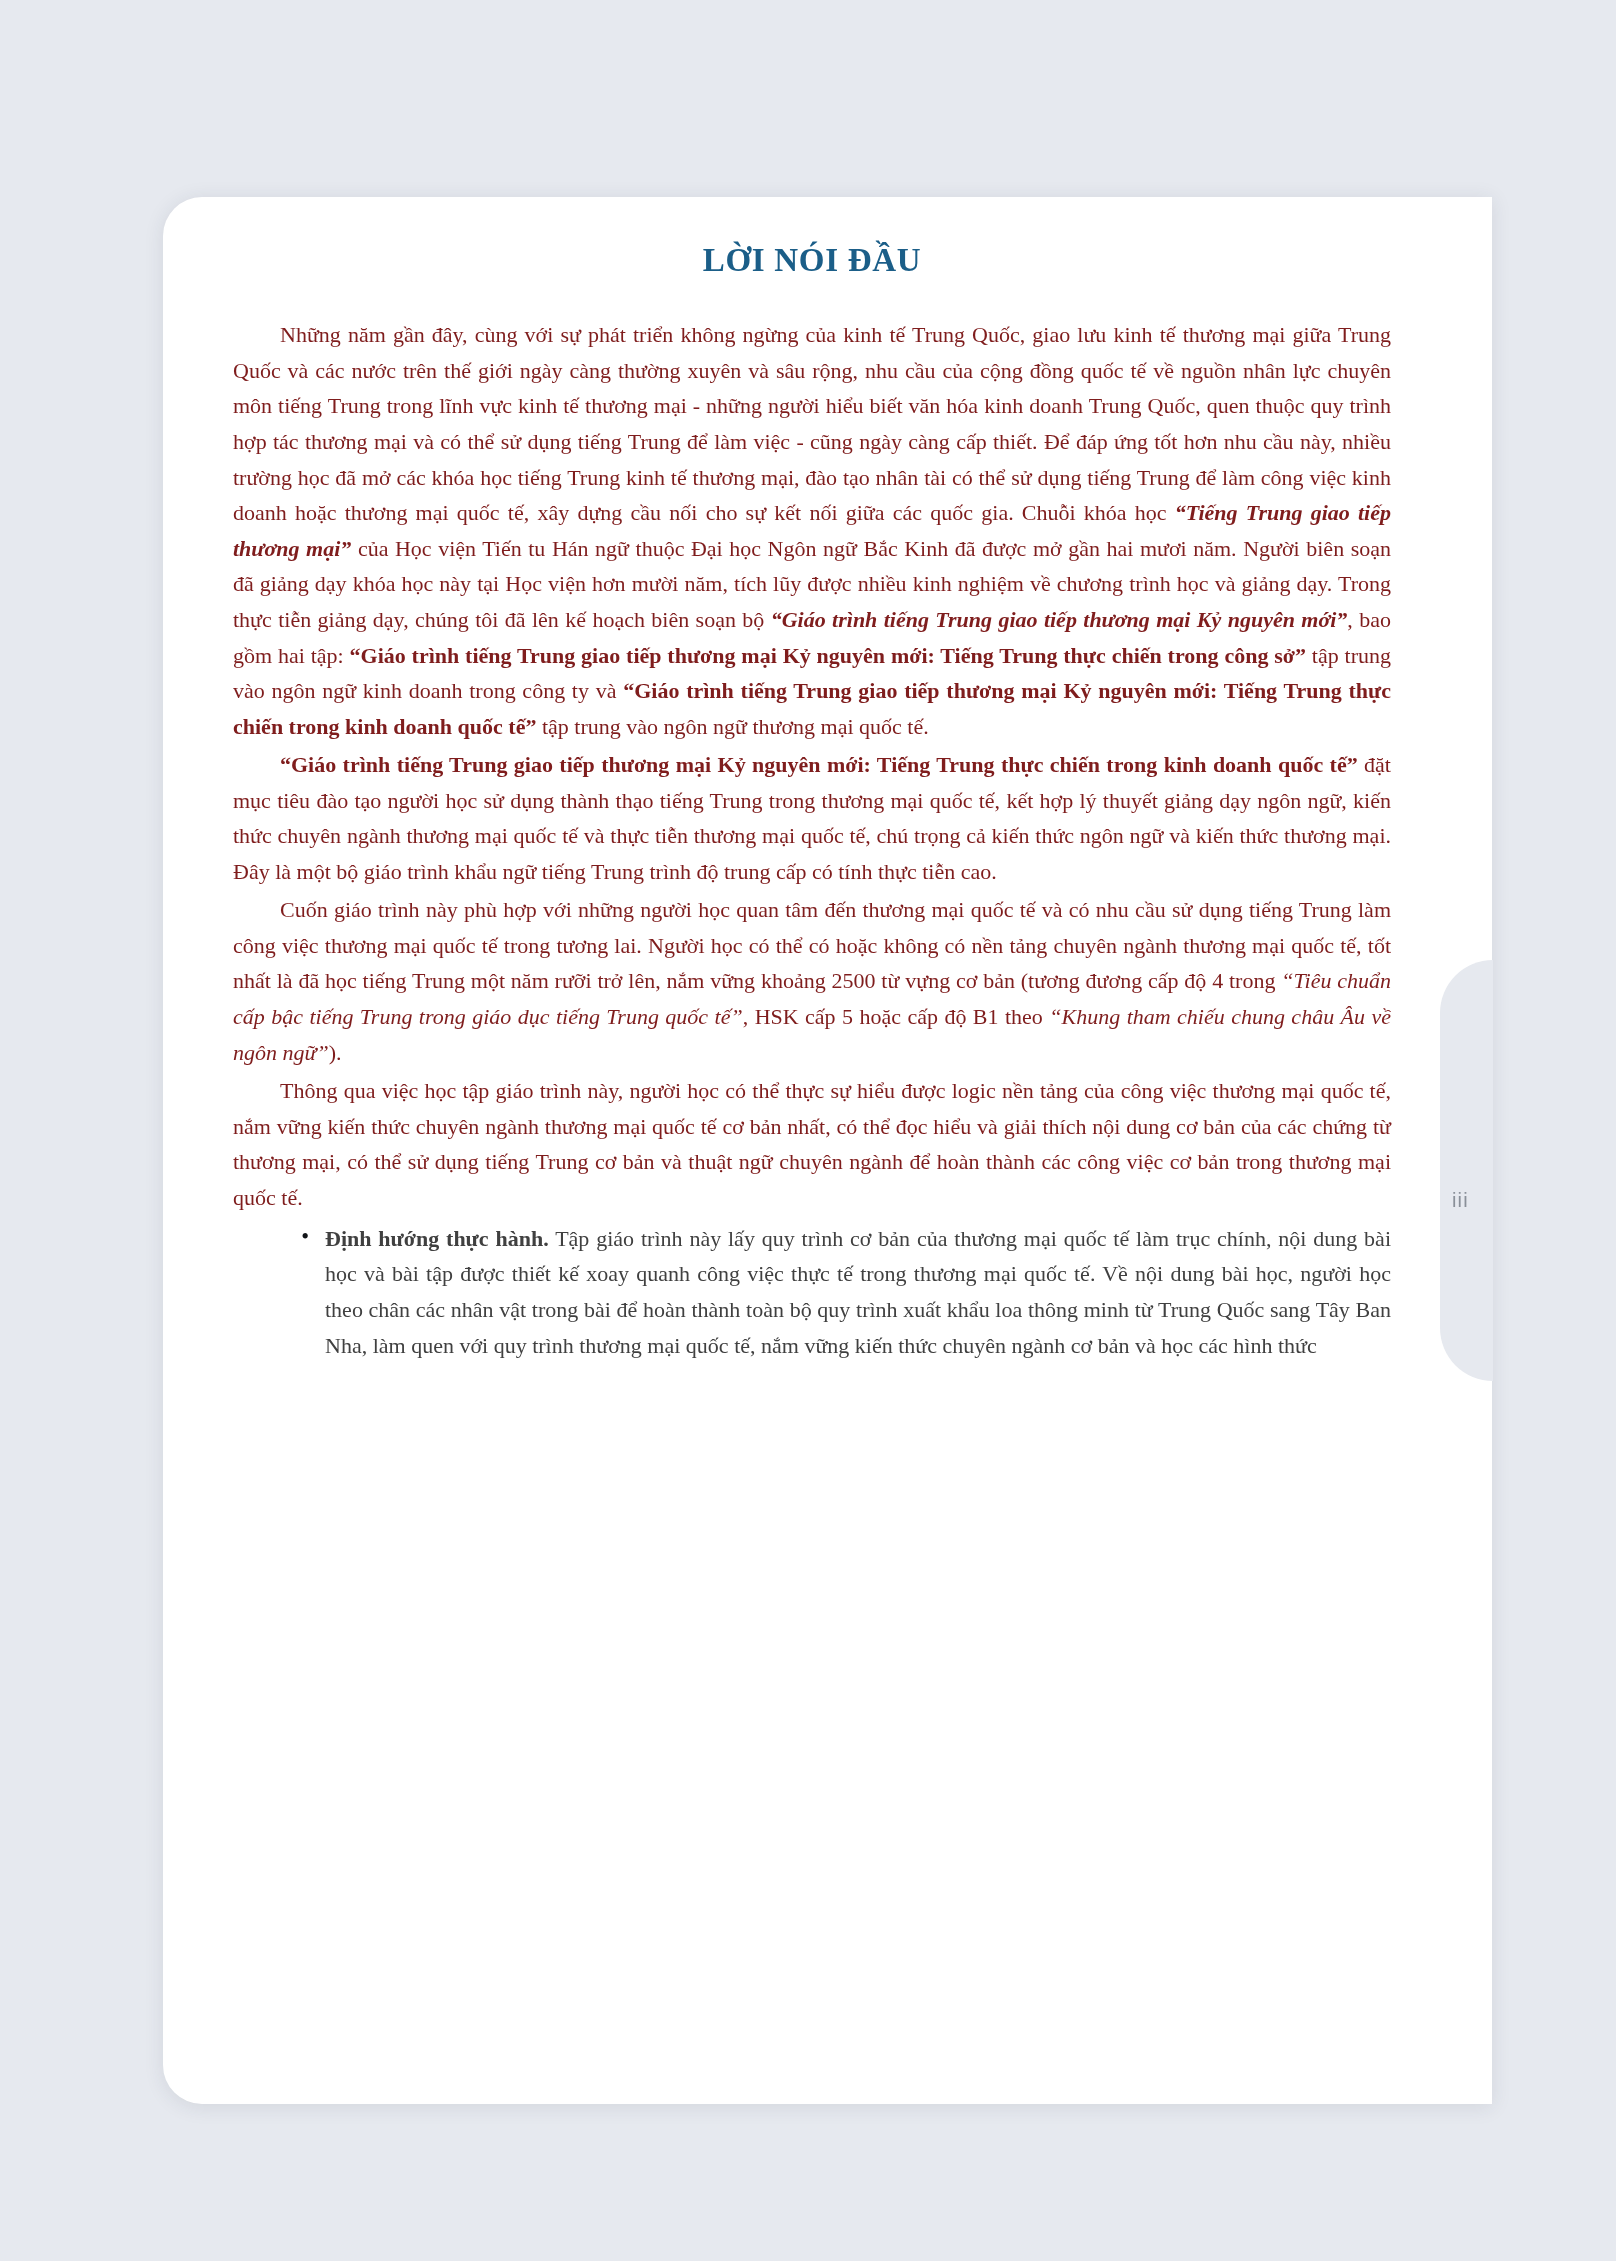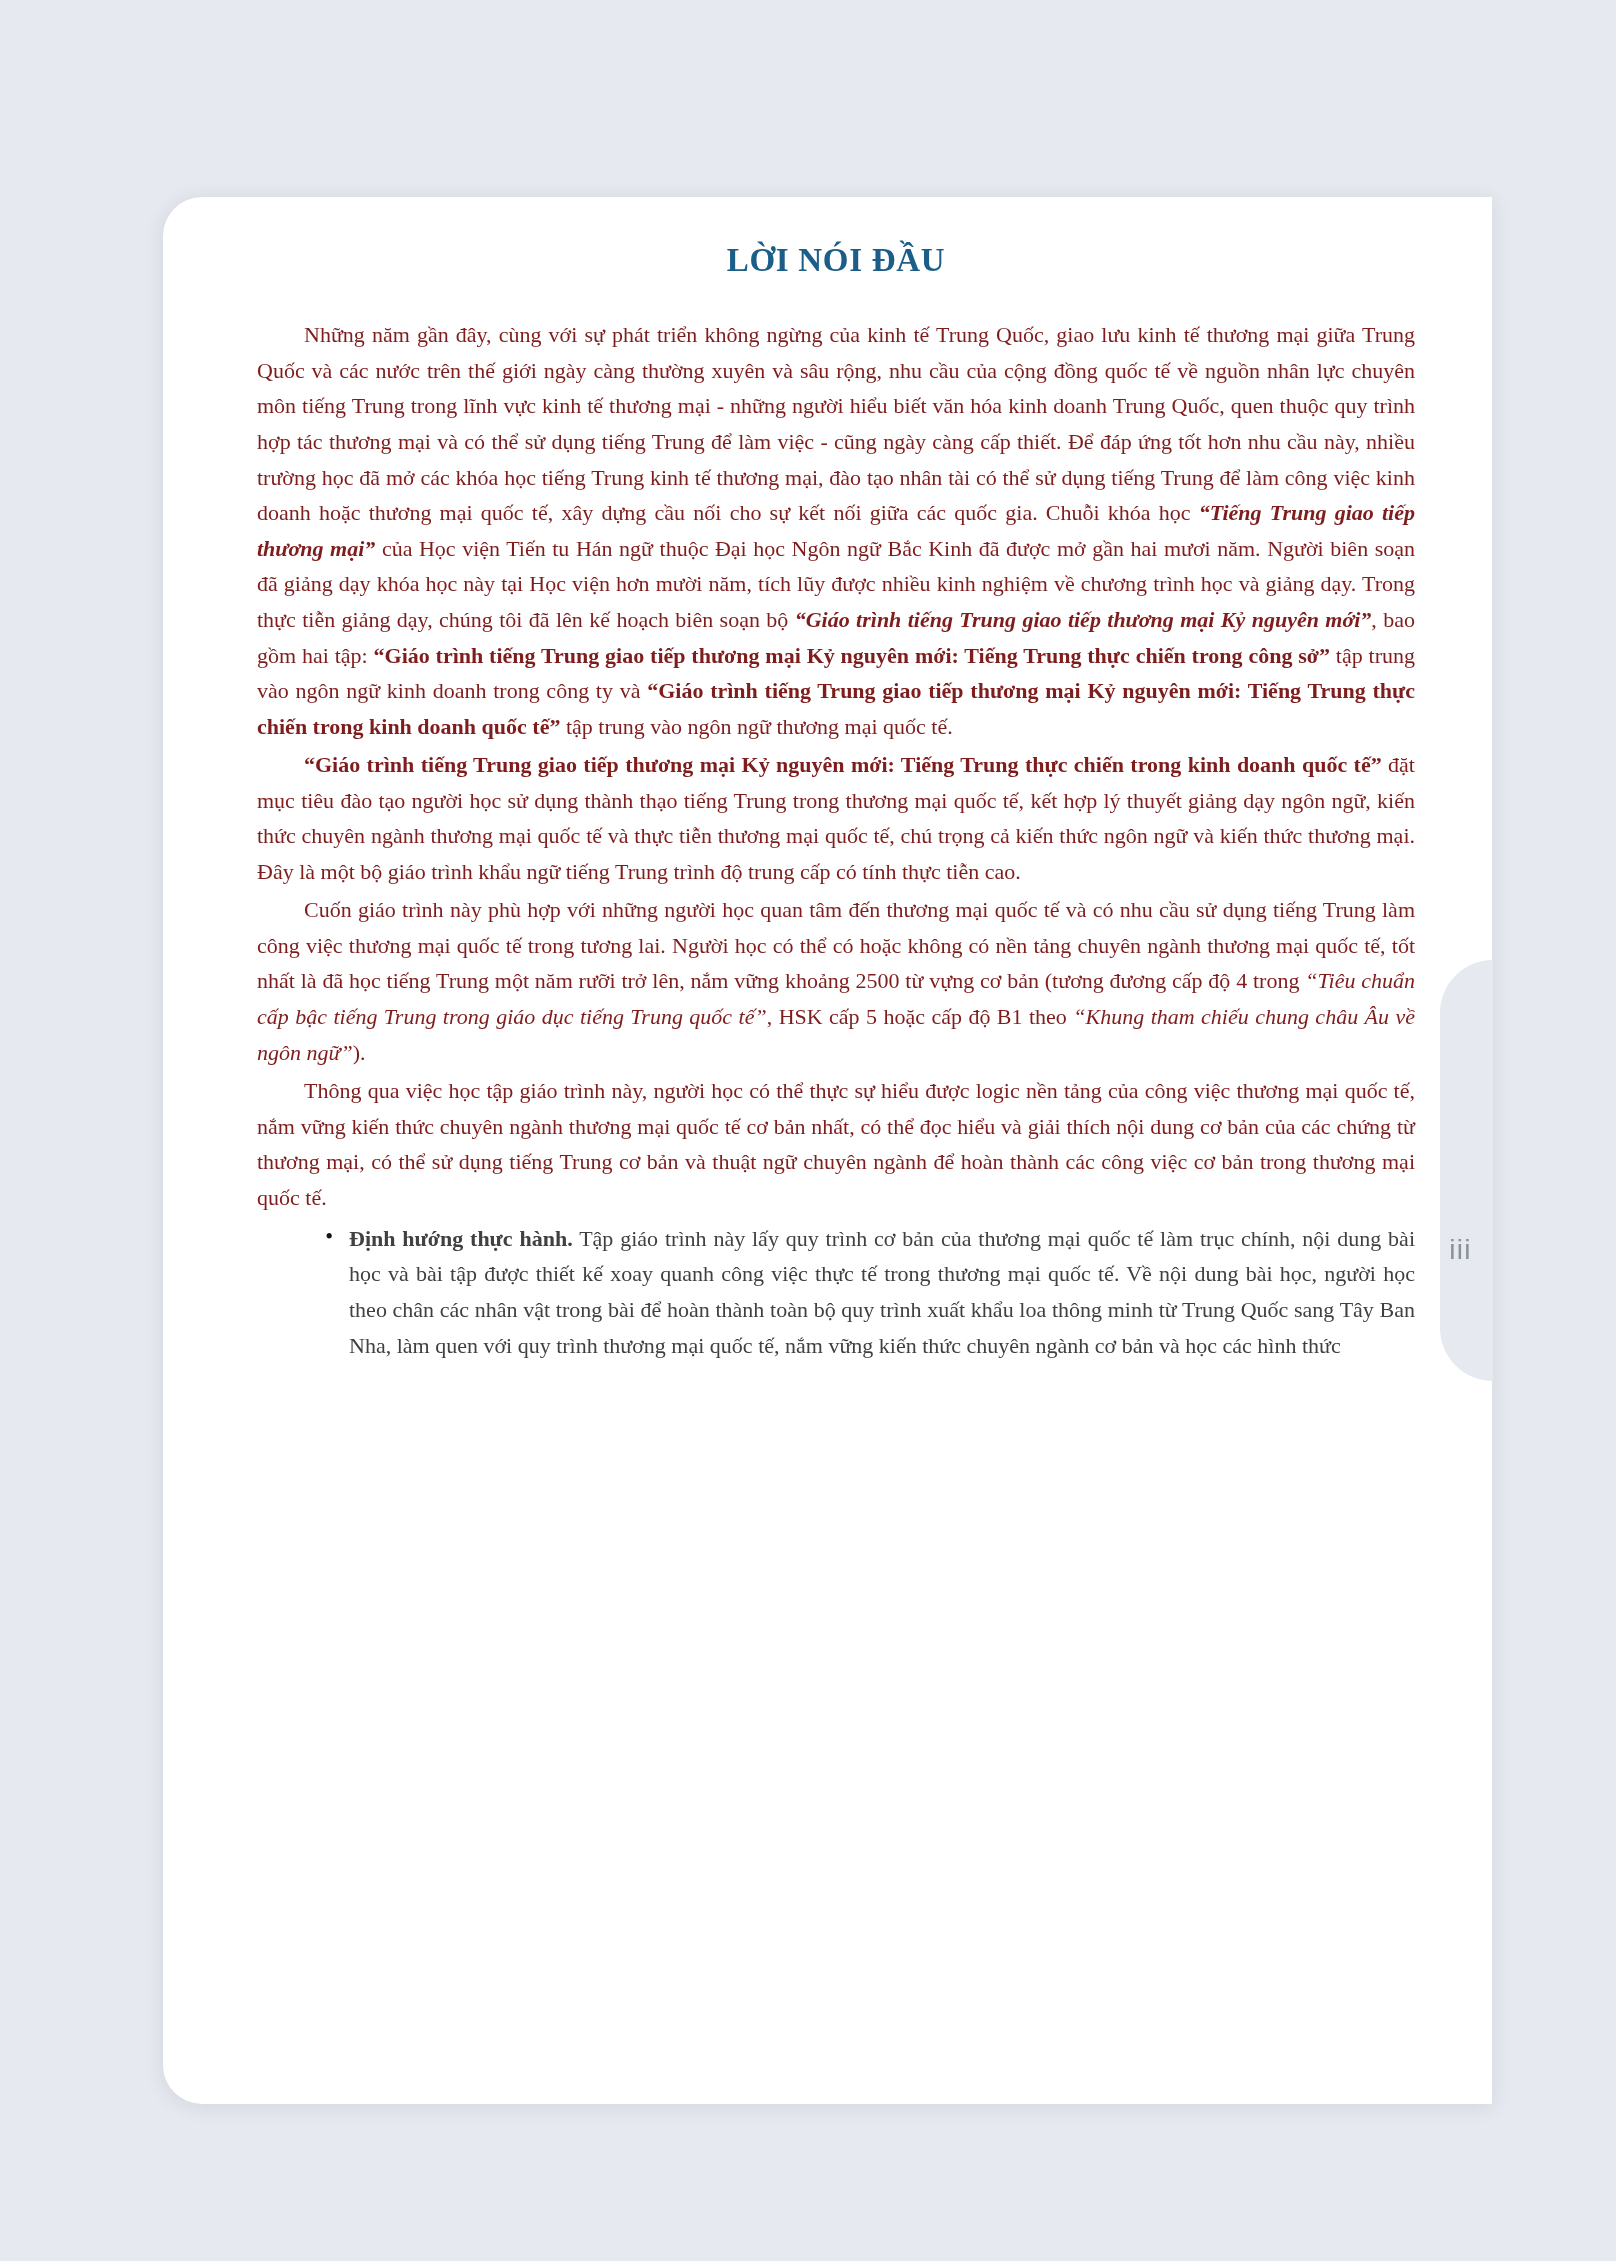--- a/index.html
+++ b/index.html
@@ -44,32 +44,32 @@
     width: 53px;
     height: 53px;
     background: #ffffff;
   }
   .notch-top-fill { top: 717px; border-bottom-right-radius: 53px; }
   .notch-bottom-fill { top: 1171px; border-top-right-radius: 53px; }
 
   .page-number {
     position: absolute;
     right: 12px;
-    top: 1037px;
+    top: 992px;
     width: 39px;
     text-align: center;
     font-family: "Liberation Sans", sans-serif;
-    font-size: 28px;
+    font-size: 20px;
     letter-spacing: 1.3px;
     color: #8a9099;
   }
 
   .content {
     position: absolute;
-    left: 94px;
+    left: 70px;
     top: 45px;
     width: 1158px;
   }
 
   h1.doc-title {
     margin: 0 0 38px 0;
     text-align: center;
     font-family: "Liberation Serif", serif;
     font-size: 33px;
     font-weight: bold;

